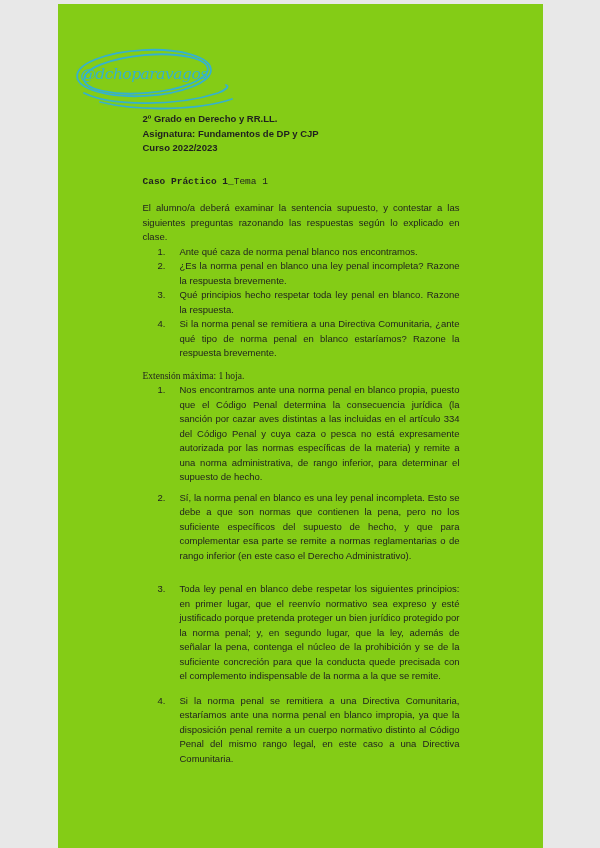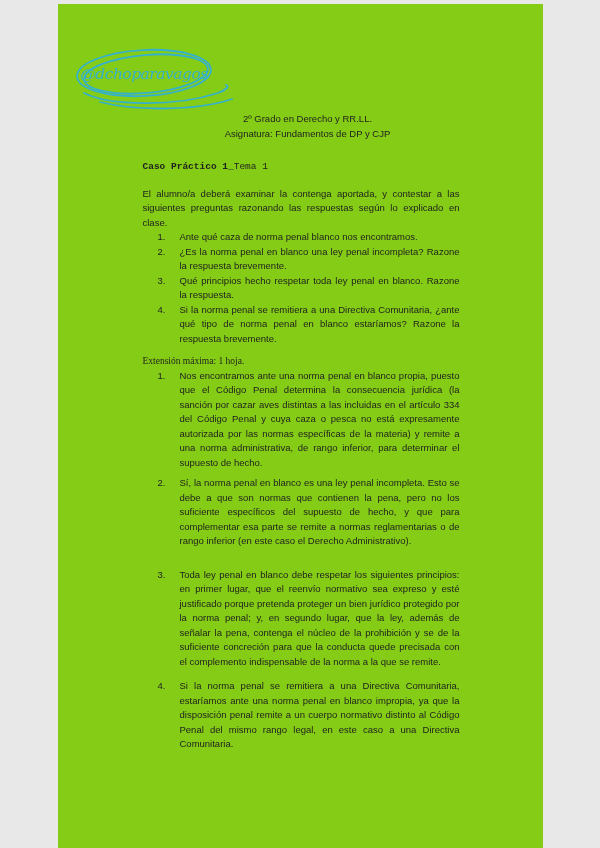--- a/index.html
+++ b/index.html
@@ -29,22 +29,23 @@
     letter-spacing: -0.5px;
   }
   
   .content {
     position: relative;
     padding: 108px 83px 0 85px;
     font-size: 9.5px;
     line-height: 14.5px;
   }
   .doc-header {
-    text-align: center;
+    text-align: left;
     margin-right: -13px;
+    font-weight: bold;
   }
   .doc-title {
     margin-top: 19px;
     font-family: Liberation Mono, monospace;
   }
   .doc-title .t-bold { font-weight: bold; }
   .intro {
     margin-top: 12px;
     text-align: justify;
   }
@@ -87,27 +88,28 @@
       </g>
       <text class="logo-handle-text" x="74" y="33" text-anchor="middle" fill="#35b1ce">@dchoparavagos</text>
     </svg>
   </div>
 
   <div class="content">
 
     <div class="doc-header">
       <div>2º Grado en Derecho y RR.LL.</div>
       <div>Asignatura: Fundamentos de DP y CJP</div>
+      <div>Curso 2022/2023</div>
     </div>
 
     <div class="doc-title">
       <span class="t-bold">Caso Práctico 1</span><span>_Tema 1</span>
     </div>
 
-    <p class="intro" style="margin:12px 0 0 0">El alumno/a deberá examinar la contenga aportada, y contestar a las siguientes preguntas razonando las respuestas según lo explicado en clase.</p>
+    <p class="intro" style="margin:12px 0 0 0">El alumno/a deberá examinar la sentencia supuesto, y contestar a las siguientes preguntas razonando las respuestas según lo explicado en clase.</p>
 
     <ol class="qa-list questions">
       <li class="qa-item">
         <span class="num">1.</span>
         <span class="txt">Ante qué caza de norma penal blanco nos encontramos.</span>
       </li>
       <li class="qa-item">
         <span class="num">2.</span>
         <span class="txt">¿Es la norma penal en blanco una ley penal incompleta? Razone la respuesta brevemente.</span>
       </li>

